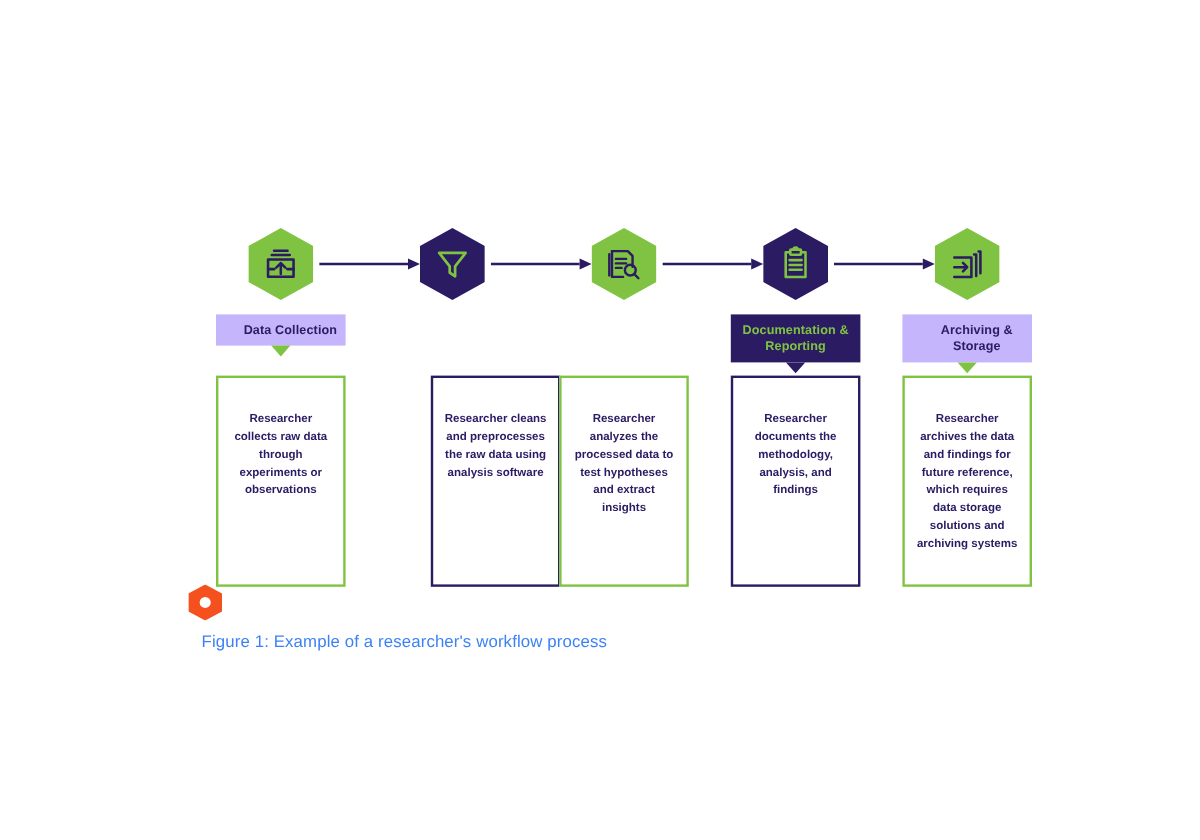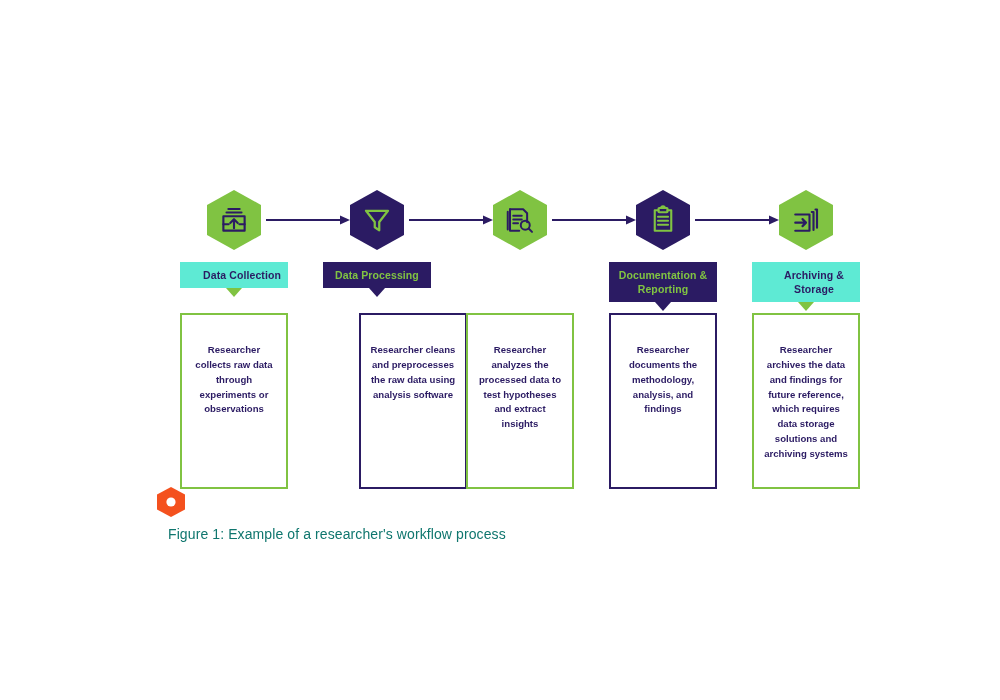--- a/index.html
+++ b/index.html
@@ -83,21 +83,21 @@
     position: relative;
     width: 108px;
     box-sizing: border-box;
     padding: 6px 4px 6px 4px;
     text-align: center;
     font-size: 10.5px;
     font-weight: bold;
     line-height: 1.35;
     letter-spacing: 0.1px;
   }
-  .banner.green { background: #5eead4; color: #2b1b63; padding-left: 20px; }
+  .banner.green { background: #c4b5fd; color: #2b1b63; padding-left: 20px; }
   .banner.purple { background: #2b1b63; color: #80c342; }
   .banner-tail {
     position: absolute;
     left: 50%;
     transform: translateX(-50%);
     bottom: -9px;
     width: 0;
     height: 0;
     border-left: 8px solid transparent;
     border-right: 8px solid transparent;
@@ -138,21 +138,21 @@
     width: 28px;
     height: 30px;
   }
 
   
   .caption {
     position: absolute;
     left: 168px;
     top: 526px;
     font-size: 14px;
-    color: #0f766e;
+    color: #3b82f6;
     letter-spacing: 0.1px;
     white-space: nowrap;
   }
 </style>
 </head>
 <body>
 
 <div id="stage">
 
   <div class="hex-row">
@@ -257,26 +257,20 @@
     </svg>
   </div>
 
   <div class="banner-row">
     <div class="banner-cell" style="left:0px;">
       <div class="banner green">
         <span>Data Collection</span>
         <span class="banner-tail"></span>
       </div>
     </div>
-    <div class="banner-cell" style="left:143px;">
-      <div class="banner purple">
-        <span>Data Processing</span>
-        <span class="banner-tail"></span>
-      </div>
-    </div>
     <div class="banner-cell" style="left:429px;">
       <div class="banner purple">
         <span>Documentation &amp; Reporting</span>
         <span class="banner-tail"></span>
       </div>
     </div>
     <div class="banner-cell" style="left:572px;">
       <div class="banner green">
         <span>Archiving &amp; Storage</span>
         <span class="banner-tail"></span>

